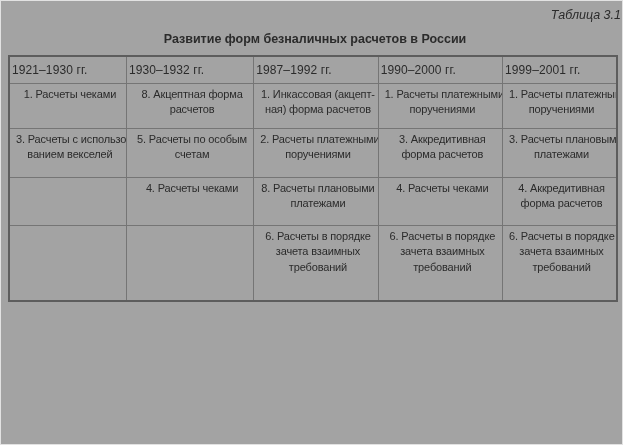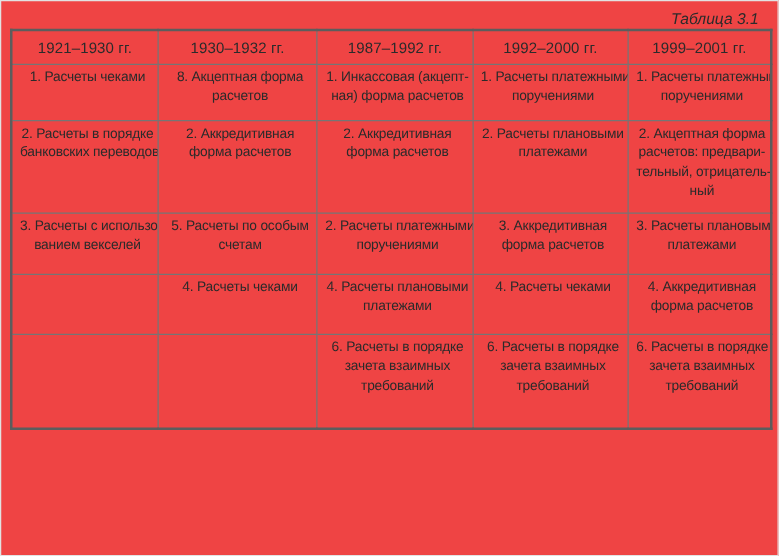--- a/index.html
+++ b/index.html
@@ -5,23 +5,23 @@
   html, body {
     margin: 0;
     padding: 0;
     background: #ffffff;
   }
   .page {
     position: relative;
     width: 623px;
     height: 445px;
     box-sizing: border-box;
-    background: #ef4444;
+    background: #a3a3a3;
     border: 1px solid #e2e2e2;
-    padding: 7px 14px 0 7px;
+    padding: 7px 0 0 7px;
     font-family: "Liberation Sans", sans-serif;
     color: #2b2b2b;
     overflow: hidden;
   }
   .table-label {
     text-align: right;
     font-style: italic;
     font-size: 12.5px;
     line-height: 15px;
     height: 15px;
@@ -41,21 +41,21 @@
     border: 2px solid #5d5d5d;
   }
   table.payments th,
   table.payments td {
     border: 1px solid #757575;
     box-sizing: border-box;
   }
   table.payments th {
     font-weight: normal;
     font-size: 12px;
-    text-align: center;
+    text-align: left;
     vertical-align: middle;
     padding: 2px 2px;
     letter-spacing: 0.1px;
   }
   table.payments td {
     vertical-align: top;
     text-align: center;
     font-size: 11px;
     line-height: 15.5px;
     padding: 3px 2px 3px 6px;
@@ -71,80 +71,67 @@
   tr.r5  { height: 77px; }
   tr.r6  { height: 76px; }
 </style>
 </head>
 <body>
 
 <div class="page">
 
   <div class="table-label">Таблица 3.1</div>
 
+  <div class="page-title">Развитие форм безналичных расчетов в России</div>
 
   <table class="payments">
     <colgroup>
       <col style="width:19.31%">
       <col style="width:20.95%">
       <col style="width:20.46%">
       <col style="width:20.46%">
       <col style="width:18.82%">
     </colgroup>
     <thead>
       <tr class="rh">
         <th>1921–1930 гг.</th>
         <th>1930–1932 гг.</th>
         <th>1987–1992 гг.</th>
-        <th>1992–2000 гг.</th>
+        <th>1990–2000 гг.</th>
         <th>1999–2001 гг.</th>
       </tr>
     </thead>
     <tbody>
       <tr class="r1">
         <td>1. Расчеты чеками</td>
         <td>8. Акцептная форма
 расчетов</td>
         <td>1. Инкассовая (акцепт-
 ная) форма расчетов</td>
         <td>1. Расчеты платежными
 поручениями</td>
         <td>1. Расчеты платежными
 поручениями</td>
-      </tr>
-      <tr class="r2">
-        <td>2. Расчеты в порядке
-банковских переводов</td>
-        <td>2. Аккредитивная
-форма расчетов</td>
-        <td>2. Аккредитивная
-форма расчетов</td>
-        <td>2. Расчеты плановыми
-платежами</td>
-        <td>2. Акцептная форма
-расчетов: предвари-
-тельный, отрицатель-
-ный</td>
       </tr>
       <tr class="r3">
         <td>3. Расчеты с использо-
 ванием векселей</td>
         <td>5. Расчеты по особым
 счетам</td>
         <td>2. Расчеты платежными
 поручениями</td>
         <td>3. Аккредитивная
 форма расчетов</td>
         <td>3. Расчеты плановыми
 платежами</td>
       </tr>
       <tr class="r4">
         <td></td>
         <td>4. Расчеты чеками</td>
-        <td>4. Расчеты плановыми
+        <td>8. Расчеты плановыми
 платежами</td>
         <td>4. Расчеты чеками</td>
         <td>4. Аккредитивная
 форма расчетов</td>
       </tr>
       <tr class="r6">
         <td></td>
         <td></td>
         <td>6. Расчеты в порядке
 зачета взаимных

